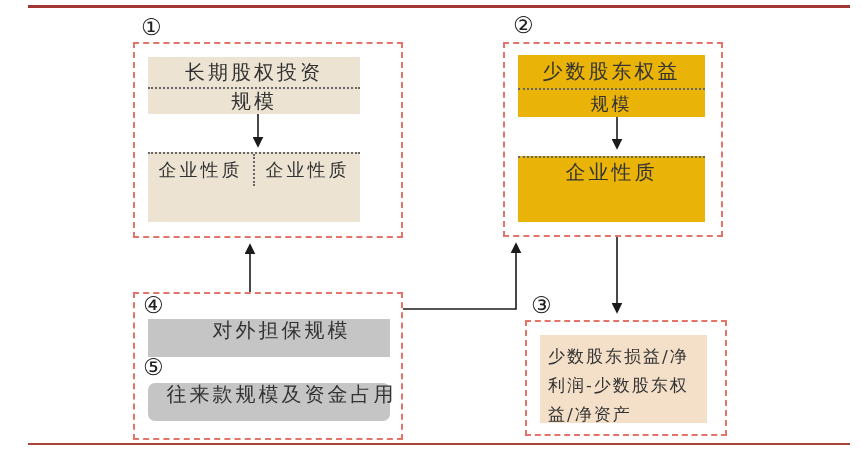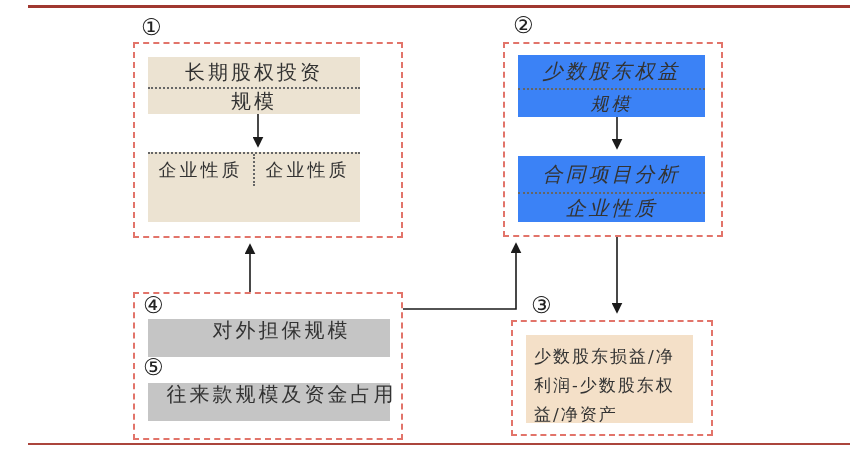--- a/index.html
+++ b/index.html
@@ -14,26 +14,26 @@
   .num{
     position:absolute;font-size:23px;line-height:23px;color:#222;
     font-family:"DejaVu Sans", sans-serif;
   }
 
   .dashed{
     position:absolute;box-sizing:border-box;border:2px dashed #e2746a;background:transparent;
   }
   .g1{left:133px;top:42px;width:270px;height:196px;}
   .g2{left:503px;top:42px;width:220px;height:195px;}
-  .g3{left:511px;top:320px;width:202px;height:116px;}
+  .g3{left:525px;top:320px;width:202px;height:116px;}
   .g45{left:133px;top:292px;width:270px;height:148px;}
 
   .fill{position:absolute;box-sizing:border-box;}
   .tan{background:#ece3d2;}
-  .blue{background:#3b82f6;font-style:italic;}
+  .blue{background:#eab308;}
   .peach{background:#f4e0c8;}
   .gray{background:#c5c5c5;}
 
   .row{
     display:flex;align-items:center;justify-content:center;
     font-size:20px;letter-spacing:3px;white-space:nowrap;
   }
   .divided{border-top:2px dotted #666;}
   .split{display:flex;}
   .split .cell{
@@ -60,21 +60,21 @@
 
   
   .g3 .boxT{
     left:13px;top:13px;width:167px;height:88px;
     padding:7px 8px;font-size:17px;line-height:29px;letter-spacing:2px;
     word-break:break-all;
   }
 
   
   .g45 .bar1{left:13px;top:25px;width:242px;height:38px;}
-  .g45 .bar2{left:13px;top:89px;width:242px;height:38px;}
+  .g45 .bar2{left:13px;top:89px;width:242px;height:38px;border-radius:7px;}
   .g45 .bar .row{height:22px;padding-left:25px;}
 
   .arrows{position:absolute;left:0;top:0;width:862px;height:451px;pointer-events:none;}
 </style>
 </head>
 <body>
 
 <div class="canvas">
 
   <div class="rule top"></div>
@@ -100,21 +100,20 @@
   </div>
 
   <div class="dashed g2">
     <div class="fill blue boxA">
       <div class="row title">少数股东权益</div>
       <div class="split divided">
         <div class="cell">规模</div>
       </div>
     </div>
     <div class="fill blue boxB">
-      <div class="row title">合同项目分析</div>
       <div class="row sub divided">企业性质</div>
     </div>
   </div>
 
   <div class="dashed g3">
     <div class="fill peach boxT">少数股东损益/净利润-少数股东权益/净资产</div>
   </div>
 
   <div class="dashed g45">
     <div class="fill gray bar bar1">

